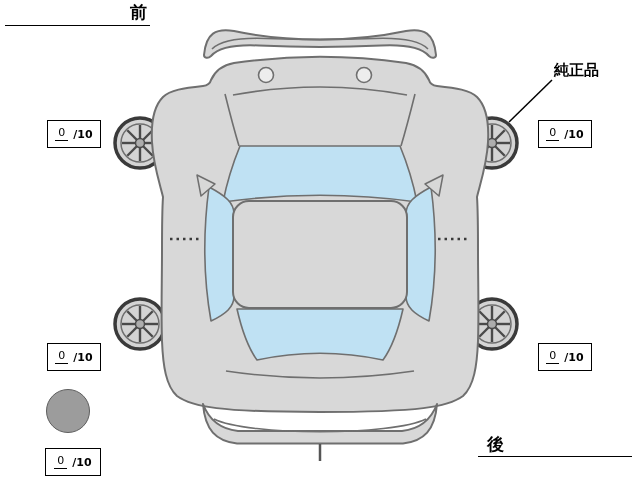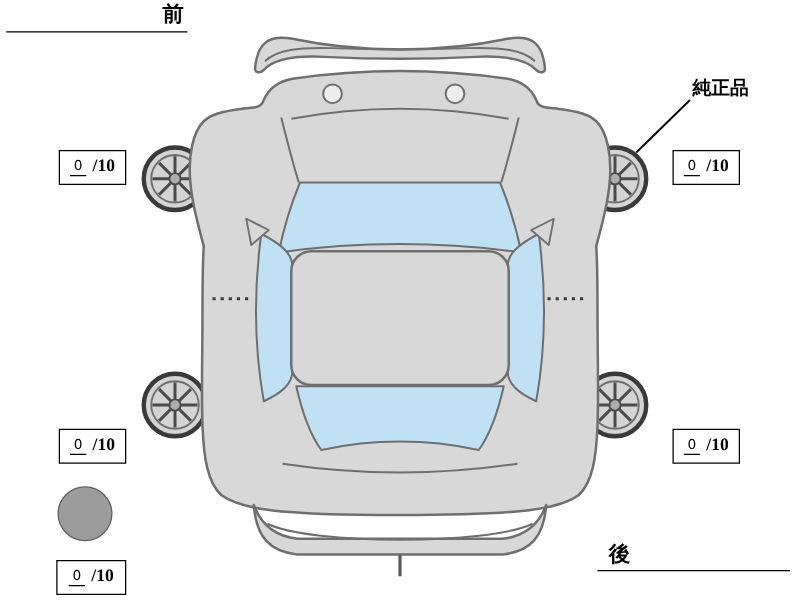--- a/index.html
+++ b/index.html
@@ -42,21 +42,21 @@
 
   .score-box {
     position:absolute; width:54px; height:28px;
     border:1px solid var(--box-border,#000); background:#fff;
     display:flex; align-items:center; justify-content:center; gap:5px;
   }
   .score-box .num {
     font-size:11px; line-height:1.1;
     border-bottom:1px solid #000; padding:0 3px 1px 3px;
   }
-  .score-box .den { font-size:14px; font-weight:bold; line-height:1;font-family:Liberation Serif, serif; }
+  .score-box .den { font-size:11px; font-weight:bold; line-height:1; }
 
   .sb-fl { left:47px;  top:120px; }
   .sb-fr { left:538px; top:120px; }
   .sb-rl { left:47px;  top:343px; }
   .sb-rr { left:538px; top:343px; }
   .sb-sp { left:45px;  top:448px; width:56px; }
 
   .spare-circle {
     position:absolute; left:46px; top:389px; width:44px; height:44px;
     border-radius:50%;

